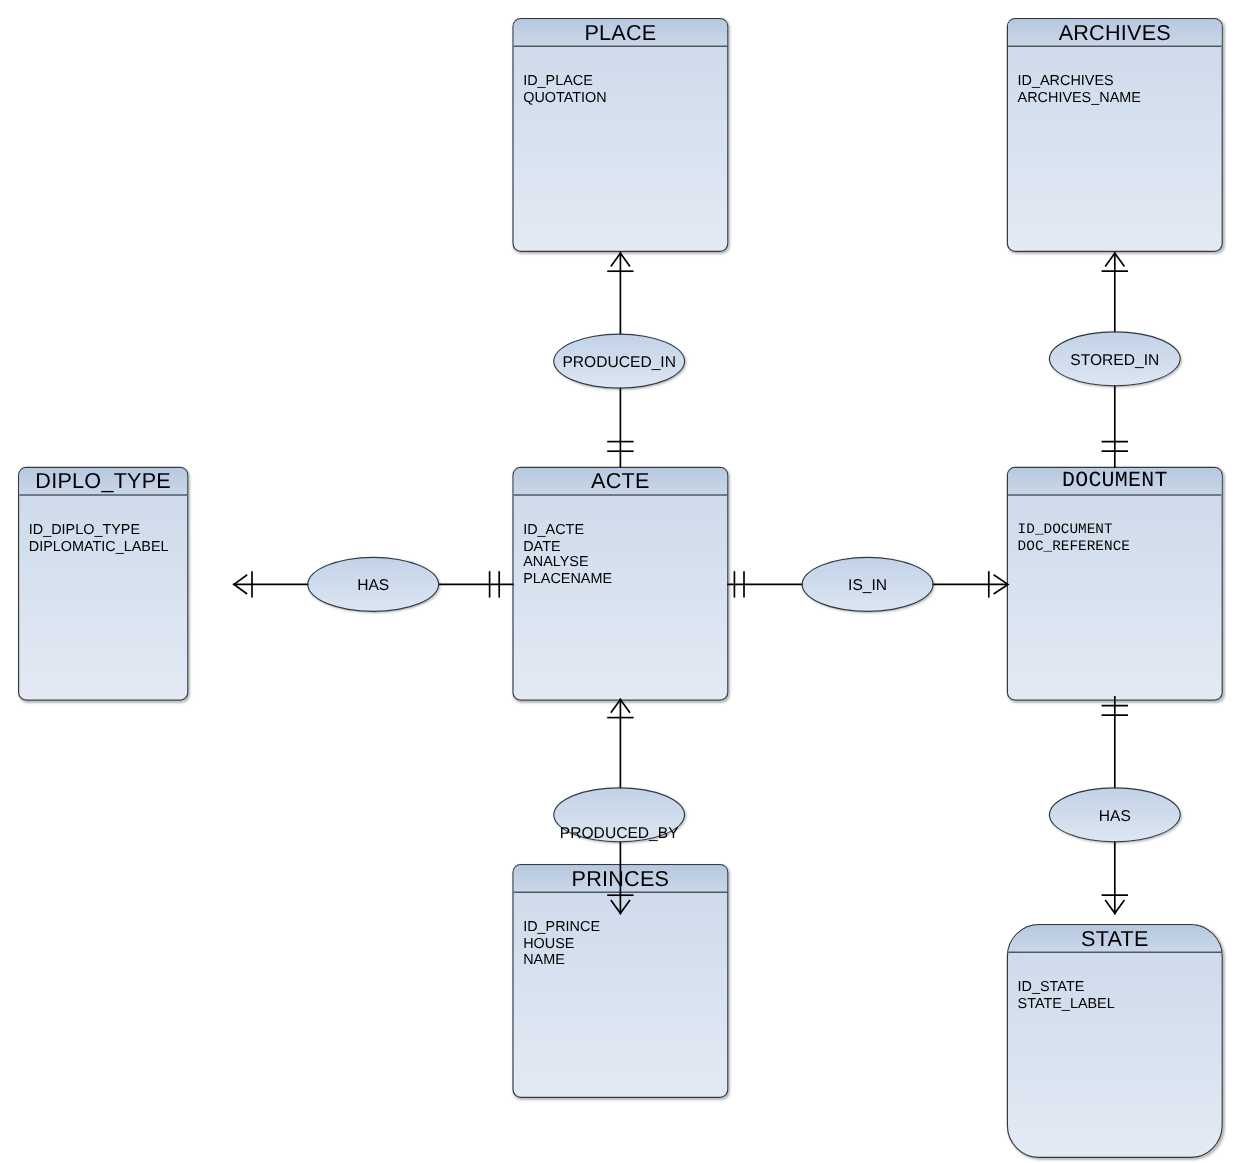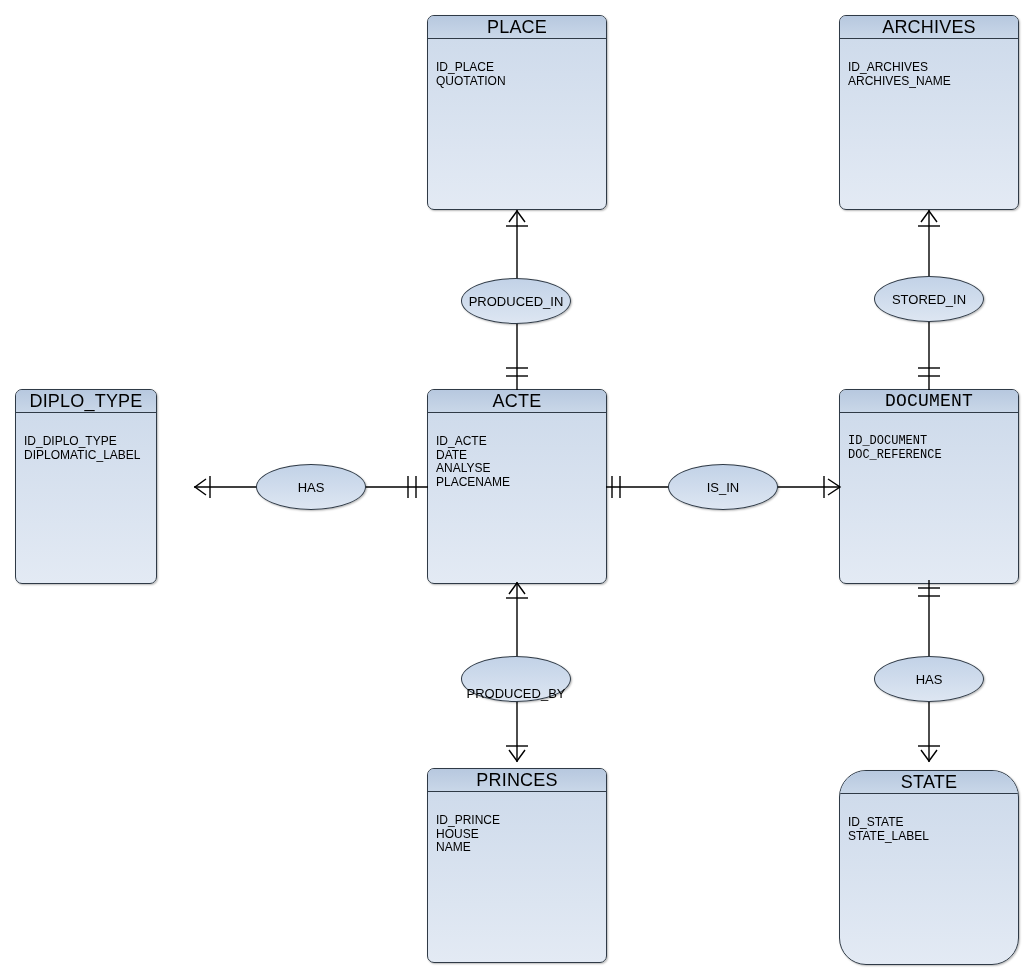--- a/index.html
+++ b/index.html
@@ -207,21 +207,21 @@
   </div>
 
   <div class="entity" style="left:839px; top:389px; width:180px; height:195px;font-family:Liberation Mono, monospace;">
     <div class="entity-title">DOCUMENT</div>
     <div class="entity-body">
       <div class="attr">ID_DOCUMENT</div>
       <div class="attr">DOC_REFERENCE</div>
     </div>
   </div>
 
-  <div class="entity" style="left:427px; top:768px; width:180px; height:195px;">
+  <div class="entity" style="left:427px; top:720px; width:180px; height:195px;">
     <div class="entity-title">PRINCES</div>
     <div class="entity-body">
       <div class="attr">ID_PRINCE</div>
       <div class="attr">HOUSE</div>
       <div class="attr">NAME</div>
     </div>
   </div>
 
   <div class="entity" style="left:839px; top:770px; width:180px; height:195px;border-radius:27px;">
     <div class="entity-title">STATE</div>

